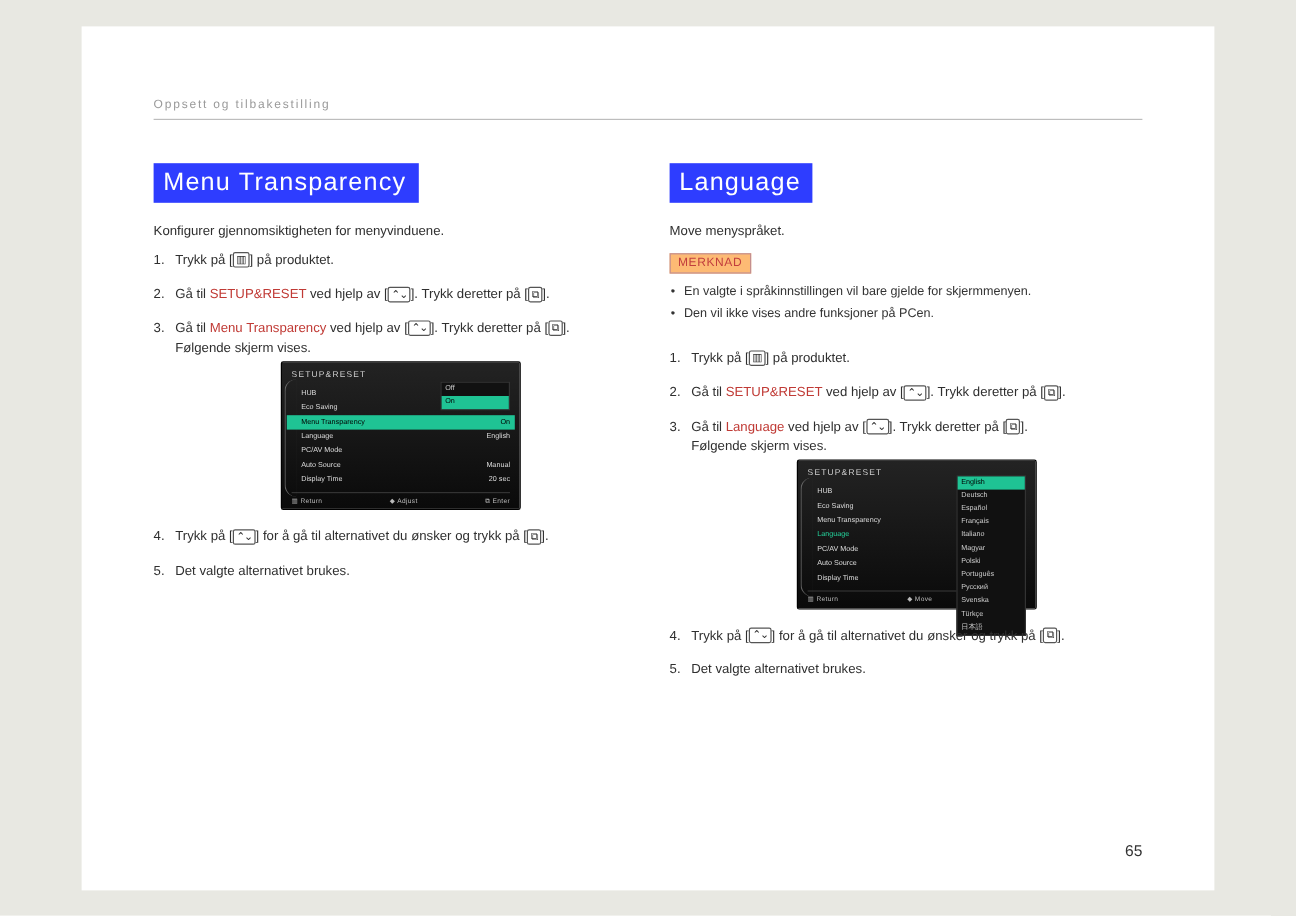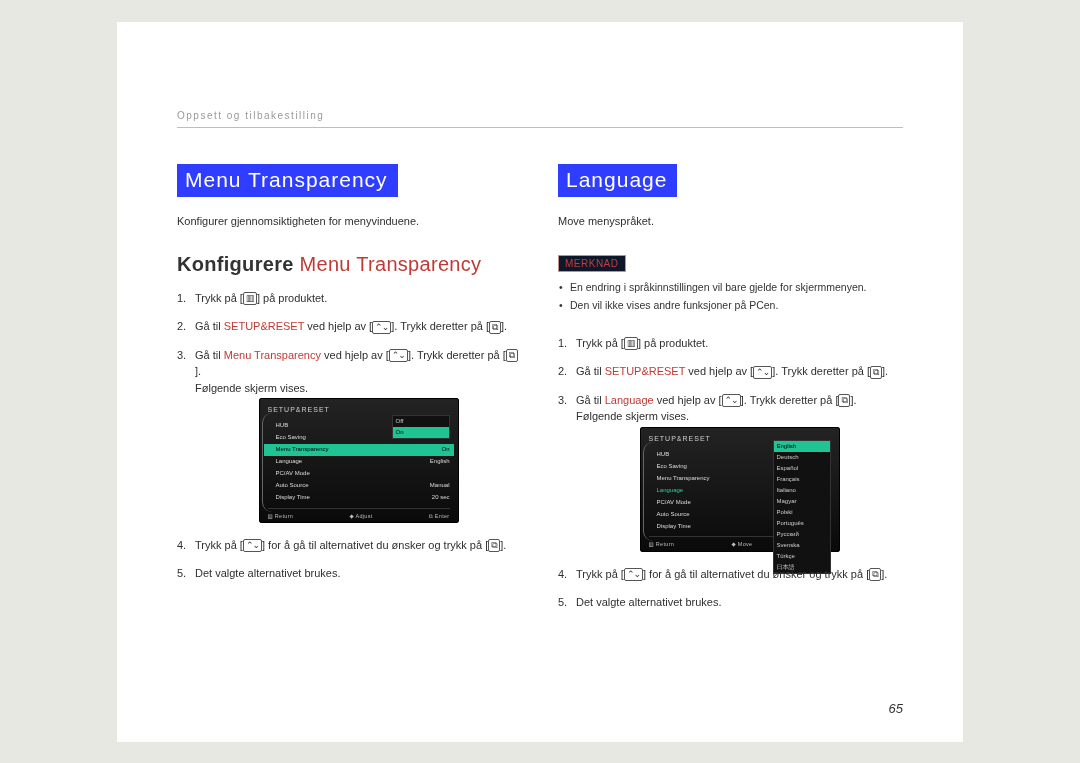--- a/index.html
+++ b/index.html
@@ -5,25 +5,25 @@
   * { box-sizing: border-box; margin: 0; padding: 0; }
   html, body { width: 1080px; height: 763px; }
   body {
     background: #e8e8e2;
     font-family: Arial, Helvetica, sans-serif;
     display: flex;
     align-items: center;
     justify-content: center;
   }
   .page {
-    width: 846px;
+    width: 944px;
     height: 720px;
     background: #ffffff;
     position: relative;
-    padding: 88px 60px 30px 60px;
+    padding: 60px 60px 30px 60px;
   }
   .breadcrumb {
     font-size: 10px;
     letter-spacing: 1.5px;
     color: #9a9a9a;
     border-bottom: 1px solid #bdbdbd;
     padding-bottom: 6px;
     margin-bottom: 36px;
   }
   .cols { display: flex; gap: 36px; }
@@ -34,33 +34,33 @@
     color: #ffffff;
     font-size: 21px;
     letter-spacing: 1px;
     padding: 4px 10px 5px 8px;
     margin-bottom: 18px;
     font-weight: 400;
   }
   .intro {
     font-size: 11px;
     color: #2f2f2f;
-    margin-bottom: 26px;
+    margin-bottom: 10px;
   }
   .sub-head {
     font-size: 20px;
     font-weight: 700;
     color: #333;
     margin-bottom: 14px;
     letter-spacing: 0.3px;
   }
   .sub-head .red { color: #c03a35; font-weight: 400; }
   .merknad {
     display: inline-block;
-    background: #0f172a;
+    background: #fdba74;
     color: #c23e3e;
     border: 1px solid #c48f8f;
     font-size: 10px;
     padding: 2px 6px;
     margin-bottom: 8px;
     letter-spacing: 0.5px;
     text-align: center;
   }
   .bullets { list-style: none; font-size: 10.5px; color: #333; margin-bottom: 22px; }
   .bullets li { position: relative; padding-left: 12px; margin-bottom: 4px; line-height: 1.4; }
@@ -94,38 +94,34 @@
   .osd .footer { display:flex; justify-content:space-between; font-size:5.5px;
     border-top:1px solid #333; margin-top:4px; padding-top:3px; color:#bbb; letter-spacing:0.3px;}
   .osd .opt-col {
     position:absolute; right:8px; top:16px; width:58px;
     background:#111; border:1px solid #333;
   }
   .osd .opt-col .opt { font-size:6px; padding:1px 3px; color:#ccc;}
   .osd .opt-col .opt.hi { background:#1fc394; color:#000;}
   .page-num {
     position:absolute; right:60px; bottom:26px;
-    font-size:13px; color:#333;font-style:italic;
+    font-size:13px; color:#333;
   }
 </style>
 </head>
 <body>
 
 <div class="page">
   <div class="breadcrumb">Oppsett og tilbakestilling</div>
 
   <div class="cols">
 
     <div class="col">
       <div class="section-title">Menu Transparency</div>
       <div class="intro">Konfigurer gjennomsiktigheten for menyvinduene.</div>
-      <div class="sub-head">
-        <span>Konfigurere</span>
-        <span class="red">Menu Transparency</span>
-      </div>
       <ol class="steps">
         <li><span class="num">1.</span>
           <span>Trykk på [</span><span class="icon-box icon-menu"></span><span>] på produktet.</span>
         </li>
         <li><span class="num">2.</span>
           <span>Gå til </span><span class="red">SETUP&amp;RESET</span><span> ved hjelp av [</span><span class="icon-box icon-updown"></span><span>]. Trykk deretter på [</span><span class="icon-box icon-enter"></span><span>].</span>
         </li>
         <li><span class="num">3.</span>
           <span>Gå til </span><span class="red">Menu Transparency</span><span> ved hjelp av [</span><span class="icon-box icon-updown"></span><span>]. Trykk deretter på [</span><span class="icon-box icon-enter"></span><span>].</span><br>
           <span>Følgende skjerm vises.</span>
@@ -181,21 +177,21 @@
           <span>Det valgte alternativet brukes.</span>
         </li>
       </ol>
     </div>
 
     <div class="col">
       <div class="section-title">Language</div>
       <div class="intro">Move menyspråket.</div>
       <div class="merknad">MERKNAD</div>
       <ul class="bullets">
-        <li>En endring i språkinnstillingen vil bare gjelde for skjermmenyen.</li>
+        <li>En valgte i språkinnstillingen vil bare gjelde for skjermmenyen.</li>
         <li>Den vil ikke vises andre funksjoner på PCen.</li>
       </ul>
       <ol class="steps">
         <li><span class="num">1.</span>
           <span>Trykk på [</span><span class="icon-box icon-menu"></span><span>] på produktet.</span>
         </li>
         <li><span class="num">2.</span>
           <span>Gå til </span><span class="red">SETUP&amp;RESET</span><span> ved hjelp av [</span><span class="icon-box icon-updown"></span><span>]. Trykk deretter på [</span><span class="icon-box icon-enter"></span><span>].</span>
         </li>
         <li><span class="num">3.</span>

